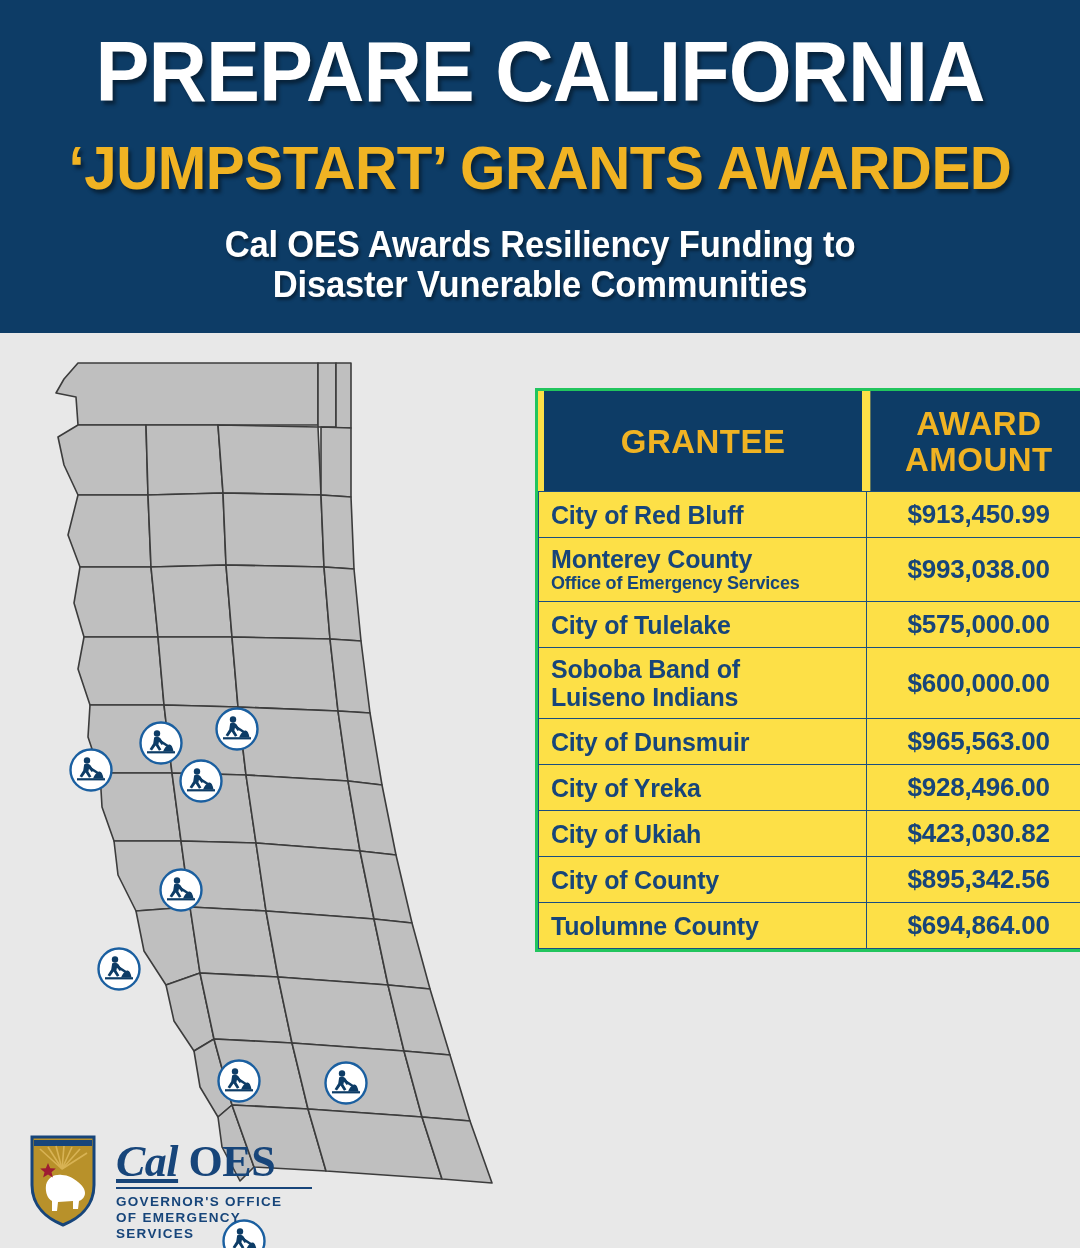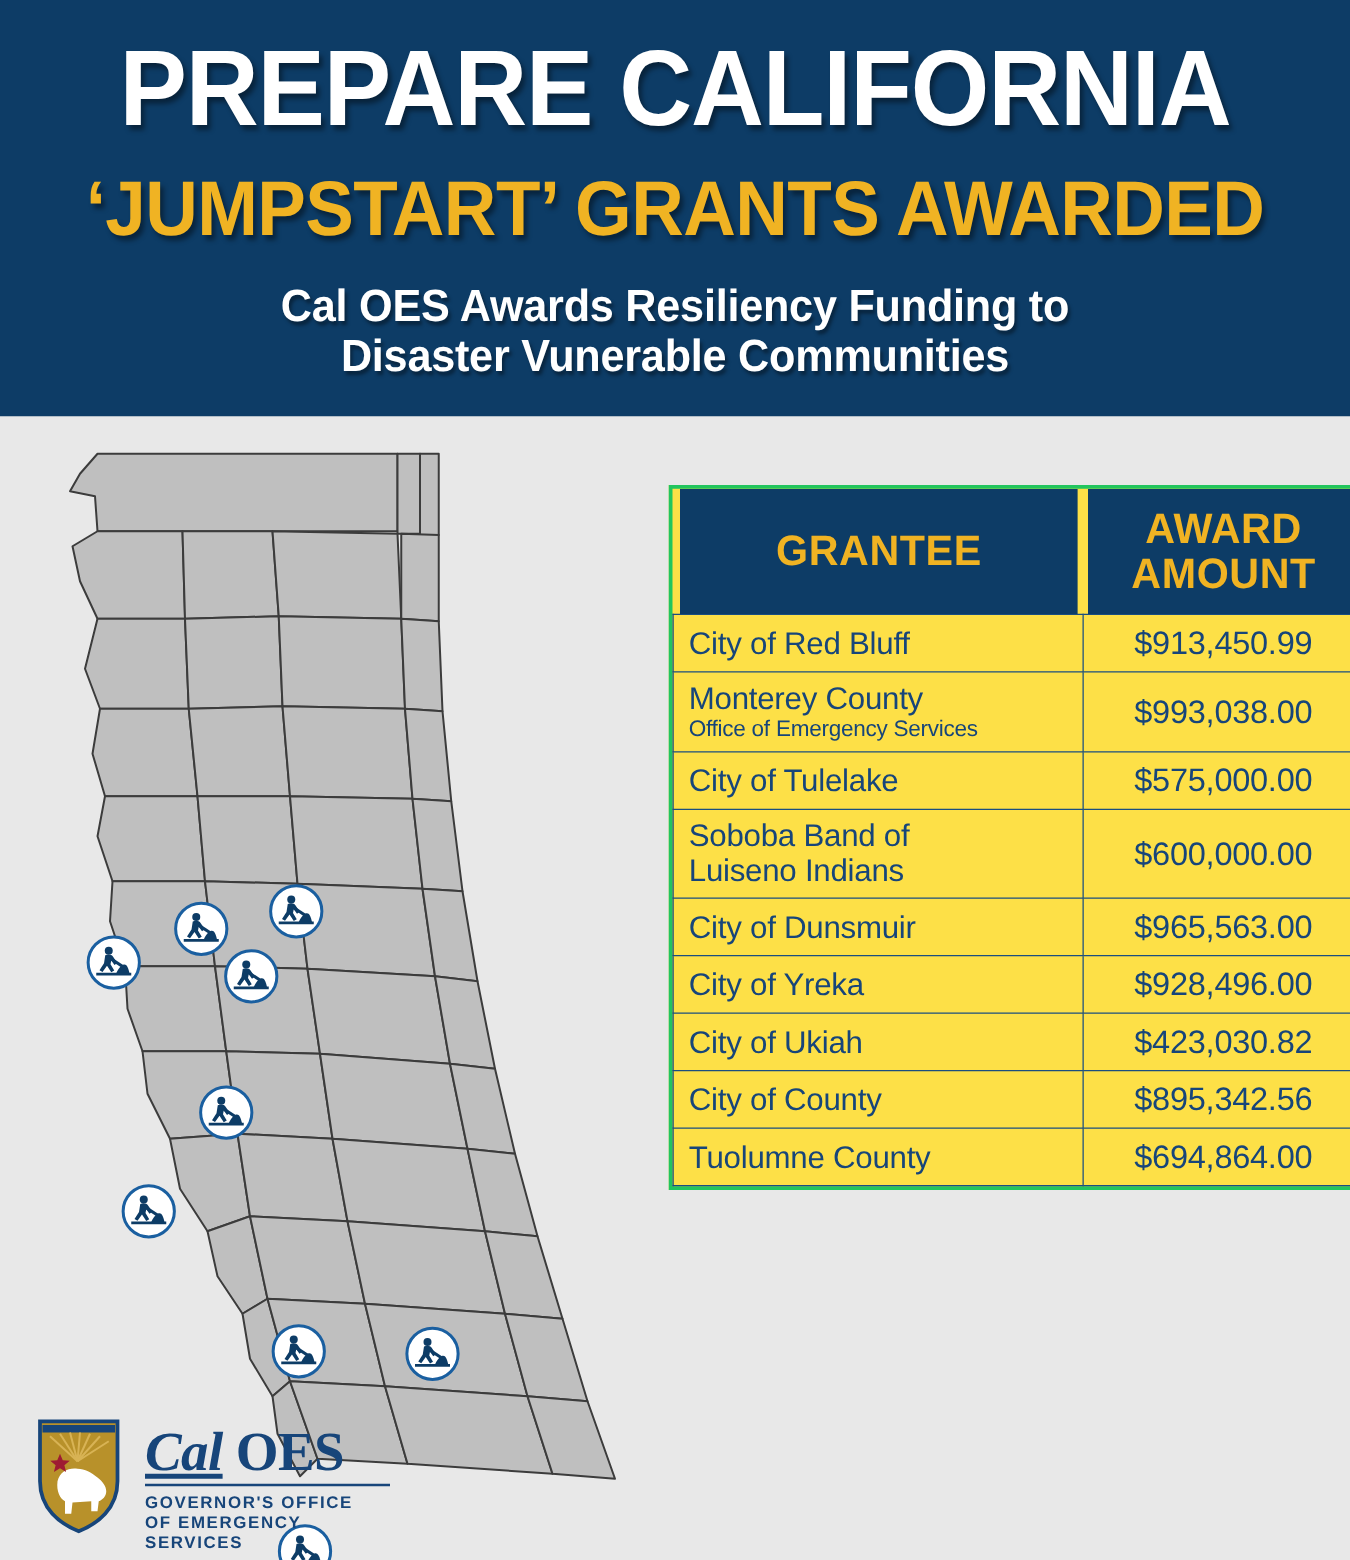--- a/index.html
+++ b/index.html
@@ -62,21 +62,21 @@
   #tbl col.c1{width:292px;}
   #tbl col.c2{width:199px;}
   #tbl thead th{
     background:#0d3c66;color:#f0b323;
     font-size:34px;font-weight:bold;line-height:36px;
     padding:14px 6px;text-align:center;letter-spacing:.5px;
     transform:scaleX(.97);
   }
   #tbl tbody td{
     border:1.6px solid #1a4e80;
-    color:#17457a;font-weight:normal;
+    color:#17457a;font-weight:bold;
     padding:7px 12px;vertical-align:middle;
   }
   .g-name{font-size:25px;line-height:28px;letter-spacing:-.2px;}
   .g-sub{font-size:18px;line-height:21px;display:block;letter-spacing:-.2px;}
   .amt{font-size:26px;text-align:center;letter-spacing:-.2px;white-space:nowrap;margin-left:20px;}
 
   
   #logo{position:absolute;left:28px;top:1133px;width:290px;height:100px;}
   #logo-shield{position:absolute;left:0;top:0;width:70px;height:95px;}
   #logo-text{position:absolute;left:88px;top:6px;width:200px;}

